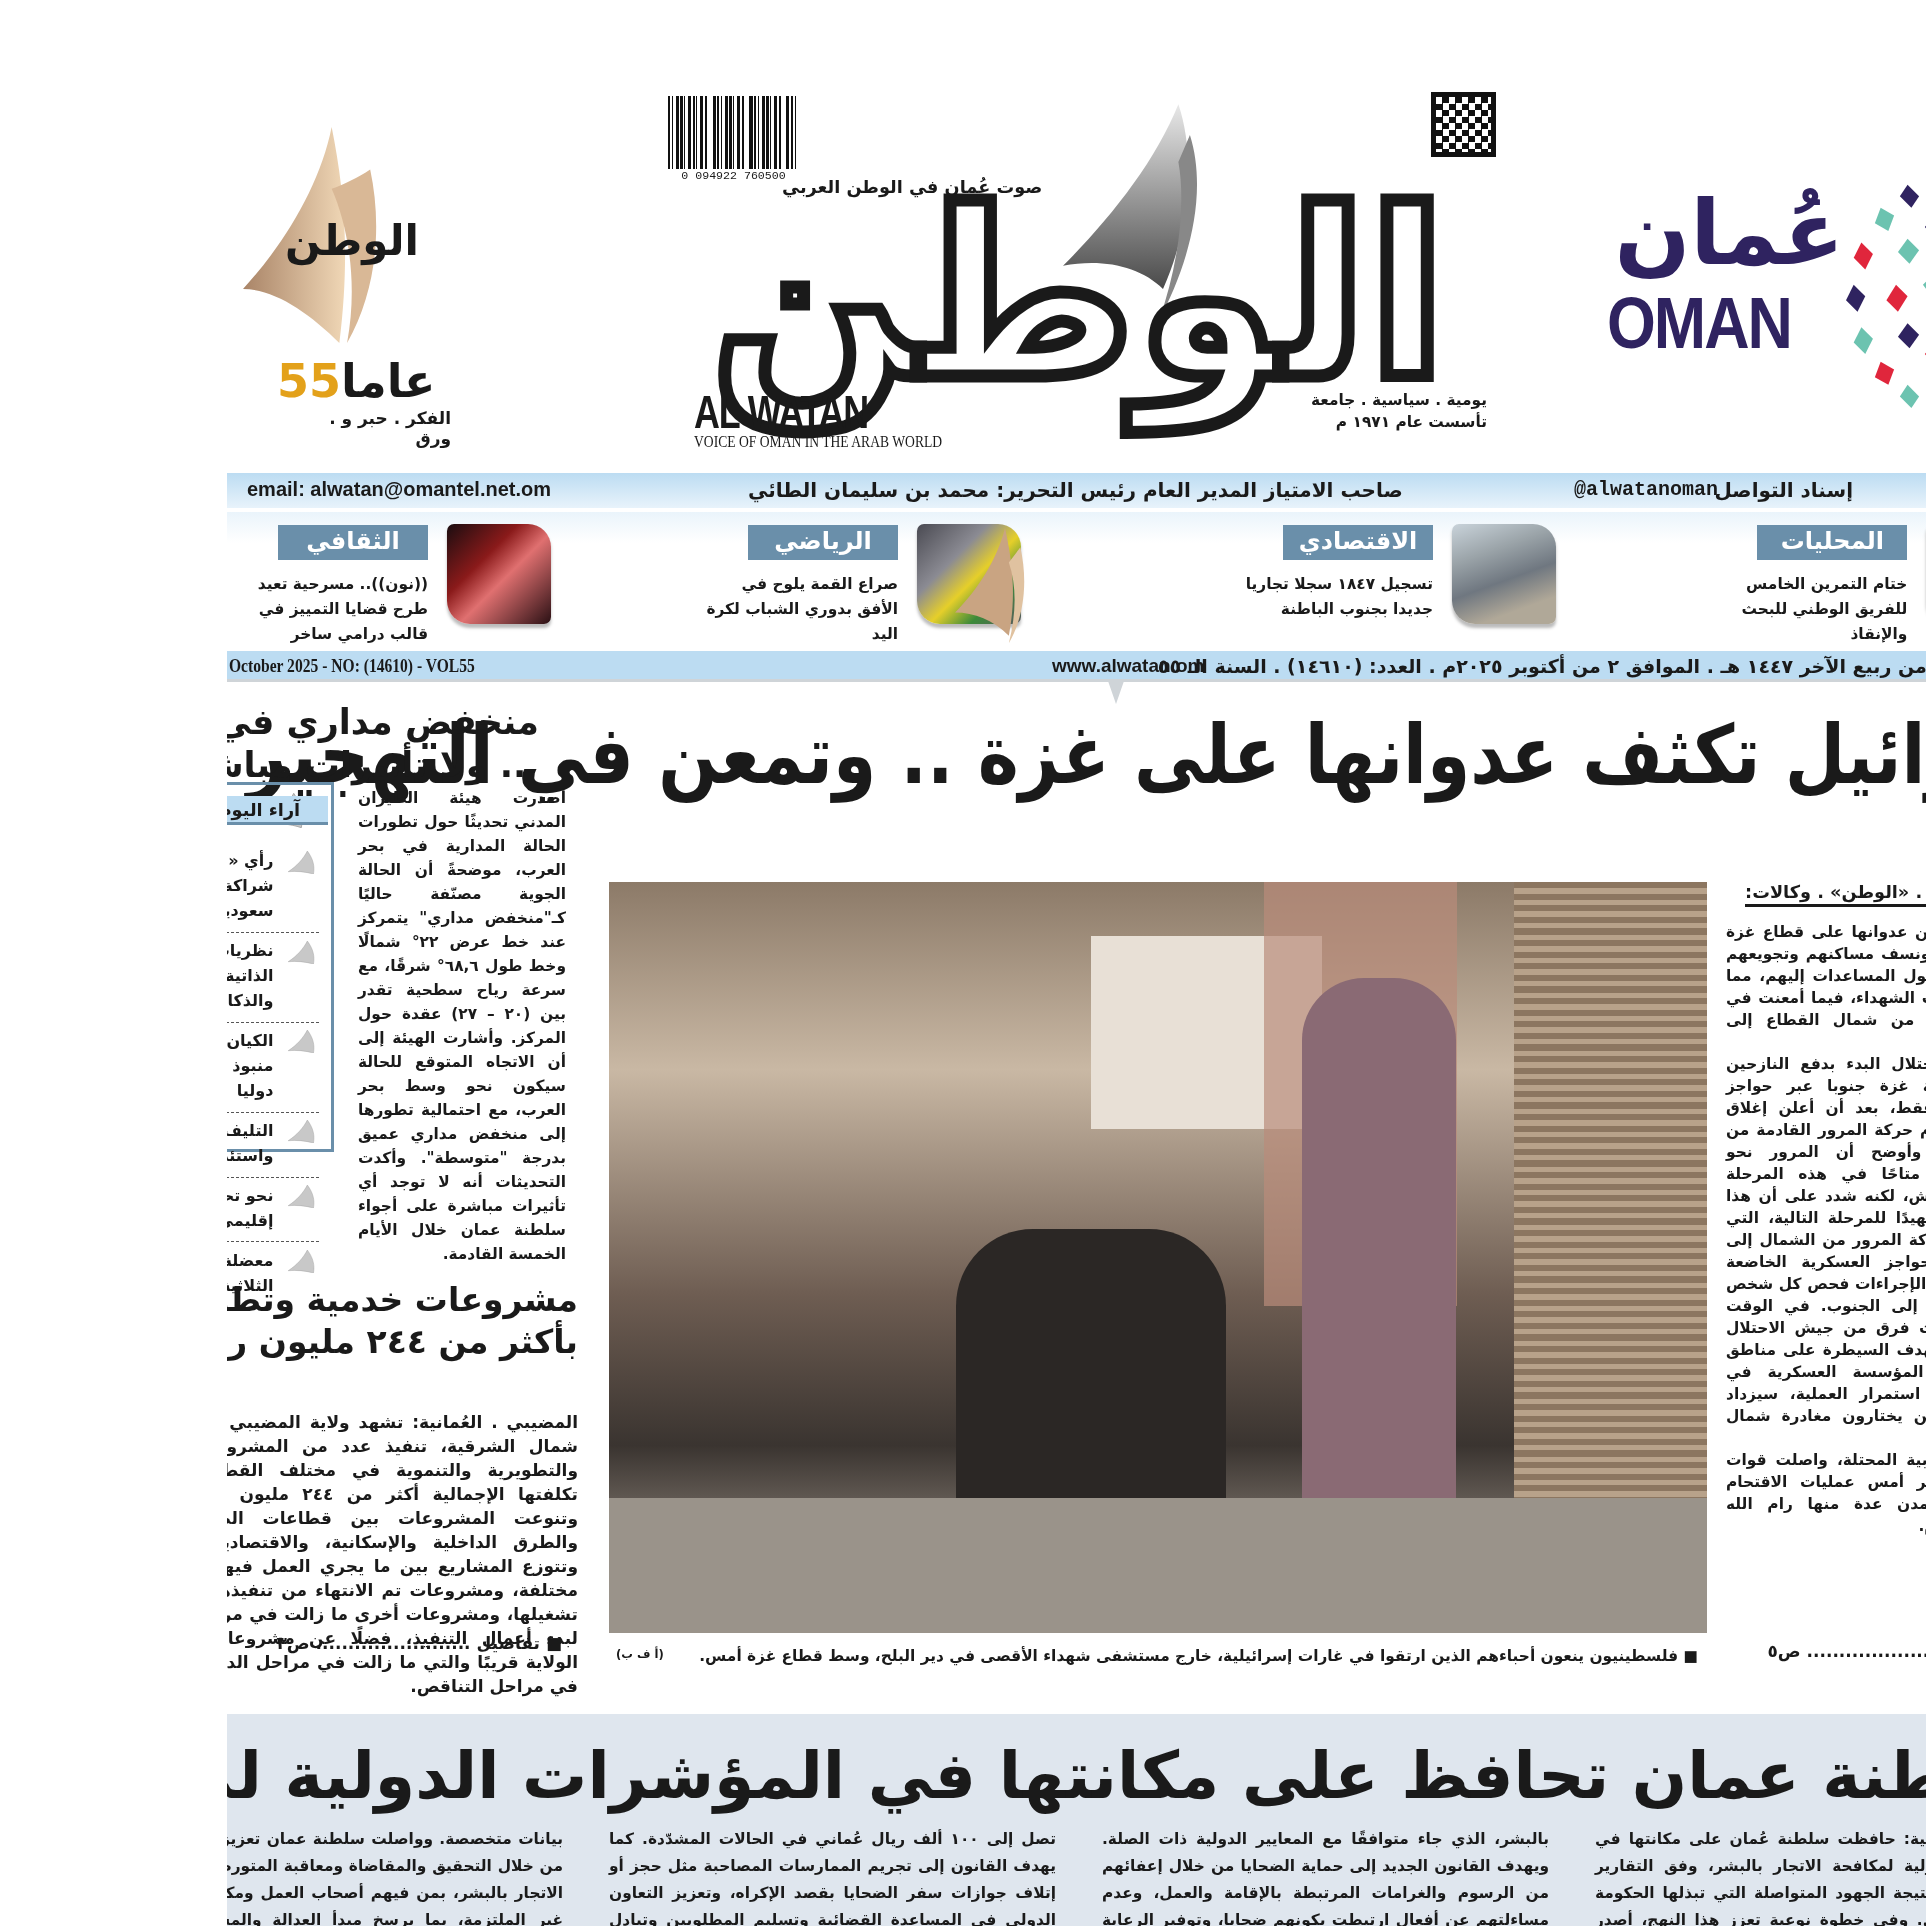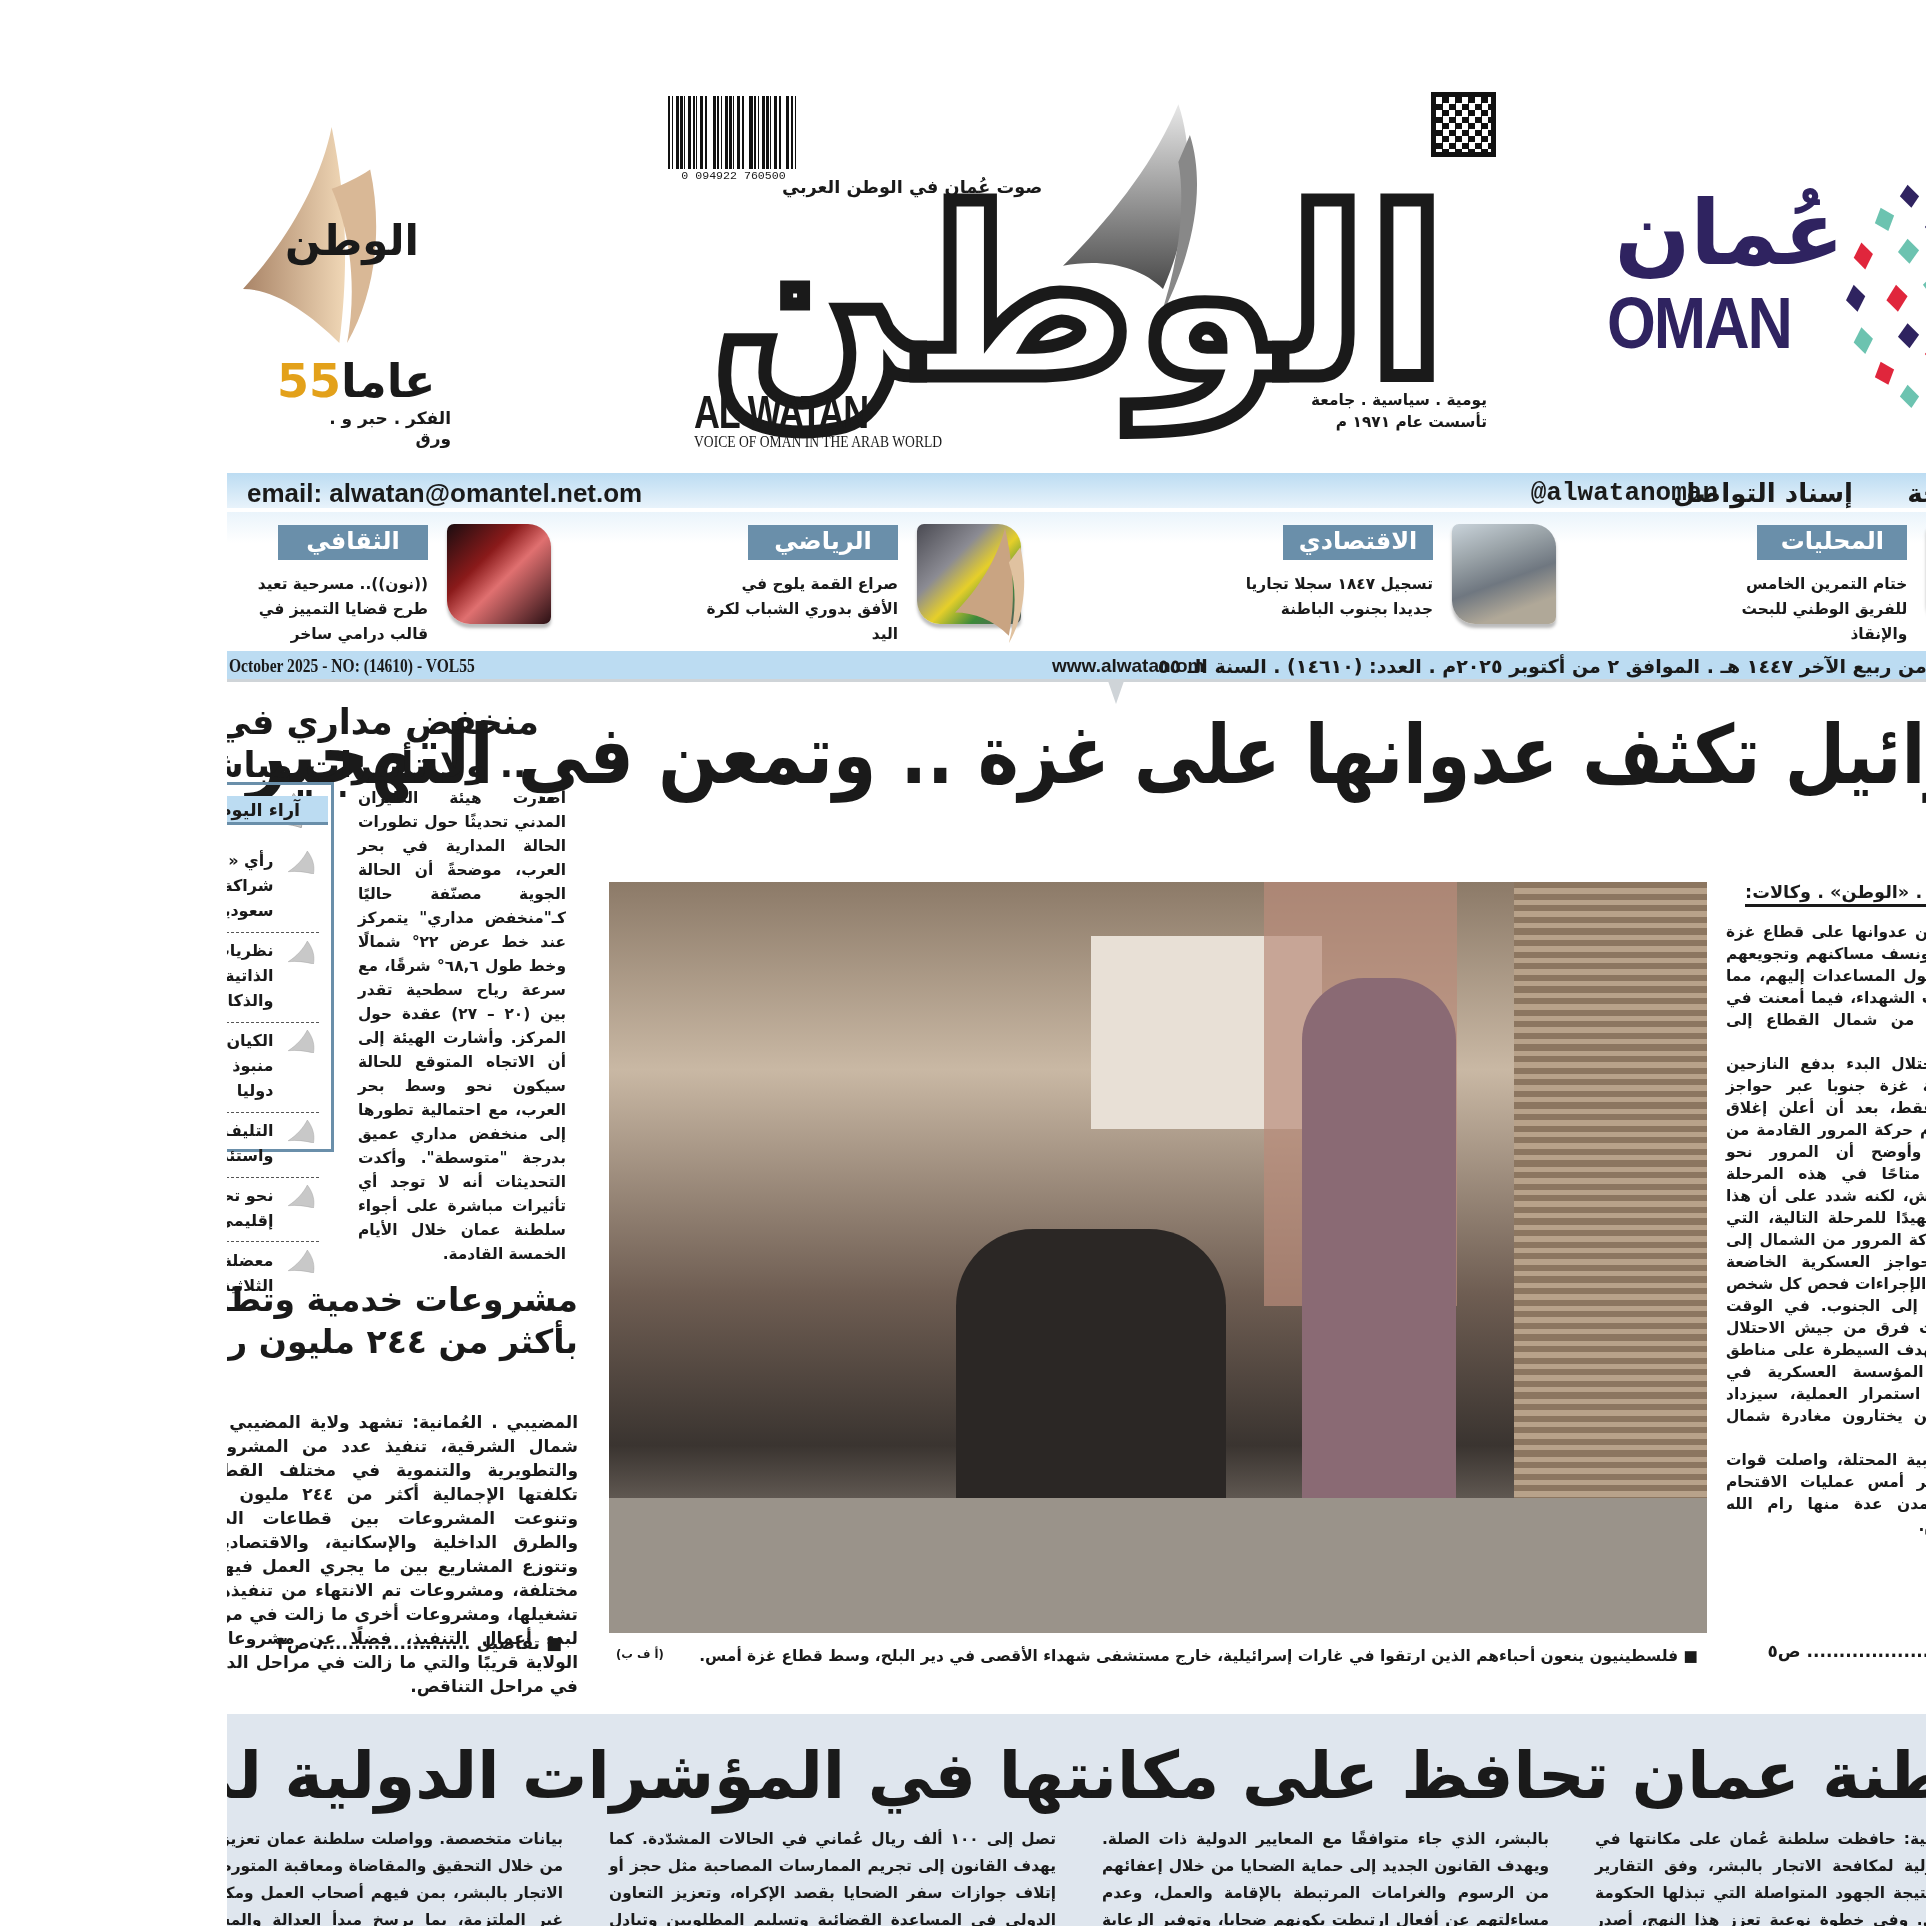--- a/index.html
+++ b/index.html
@@ -32,21 +32,21 @@
   .anniv-years .five { color: #e3a11a; }
   .anniv-motto { position:absolute; left: 79px; top: 281px; font-size: 17px; font-weight: 700; }
 
   .oman-logo { left: 1599px; top: 173px; width: 424px; height: 250px; }
   .oman-ar { position:absolute; left: 15.4px; top: 7.7px; font-size: 89px; font-weight: 900; color: #2f2360; }
   .oman-en { position:absolute; left: 7.7px; top: 108px; font-family: "Liberation Sans", sans-serif; font-size: 73px; font-weight: 900; color: #2f2360; letter-spacing: -2.3px; transform: scaleX(0.86); transform-origin: left; direction:ltr; }
   .oman-mark { position:absolute; left: 247px; top: 0; width: 177px; height: 239px; }
 
   
   .infobar { left: 116px; top: 473px; width: 1922px; height: 35px; background: linear-gradient(#bcdcf2,#e8f3fb); }
-  .infobar span { position: absolute; top: 5.4px; font-size: 26px; font-weight: 700; color: #1a1a1a; white-space: nowrap; }
+  .infobar span { position: absolute; top: 5.4px; font-size: 20px; font-weight: 700; color: #1a1a1a; white-space: nowrap; }
   .ib-pages { right: 11.6px; }
   .ib-social-label { right: 185px; }
   .ib-social { right: 320px; direction: ltr; font-family: Liberation Mono, monospace; }
   .ib-editor { left: 632px; }
   .ib-email { left: 131px; direction: ltr; font-family: "Liberation Sans", sans-serif; }
 
   
   .teasers { left: 116px; top: 512px; width: 1922px; height: 139px; background: linear-gradient(#eaf4fb 0, #fff 31px); }
   .teaser { position: absolute; top: 11.6px; width: 447px; height: 116px; }
   .teaser .thumb { position:absolute; right: 0; top: 0; width: 104px; height: 100px; border-radius: 7px 23px 7px 23px; box-shadow: 0 3.1px 3.1px #bbb; overflow:hidden; }
@@ -182,20 +182,21 @@
       <polygon points="160,550 190,580 170,610 140,580" fill="#6cc3b0"></polygon>
       <polygon points="230,580 250,600 230,620 210,600" fill="#2f2360"></polygon>
     </g>
   </svg>
 </div>
 
 <div class="abs infobar">
   <span class="ib-pages">١٦ صفحة</span>
   <span class="ib-social-label">إسناد التواصل</span>
   <span class="ib-social">@alwatanoman</span>
+  <span class="ib-editor">صاحب الامتياز المدير العام رئيس التحرير: محمد بن سليمان الطائي</span>
   <span class="ib-email">email: alwatan@omantel.net.om</span>
 
 </div>
 
 <div class="abs teasers">
   <div class="teaser" style="right:7.7px">
     <div class="thumb" style="background:linear-gradient(135deg,#b8a890,#8a7a66 40%,#d38a4a 70%,#5a4a3a)"></div>
     <div class="label">المحليات</div>
     <div class="headline">ختام التمرين الخامس للفريق الوطني للبحث والإنقاذ</div>
   </div>

